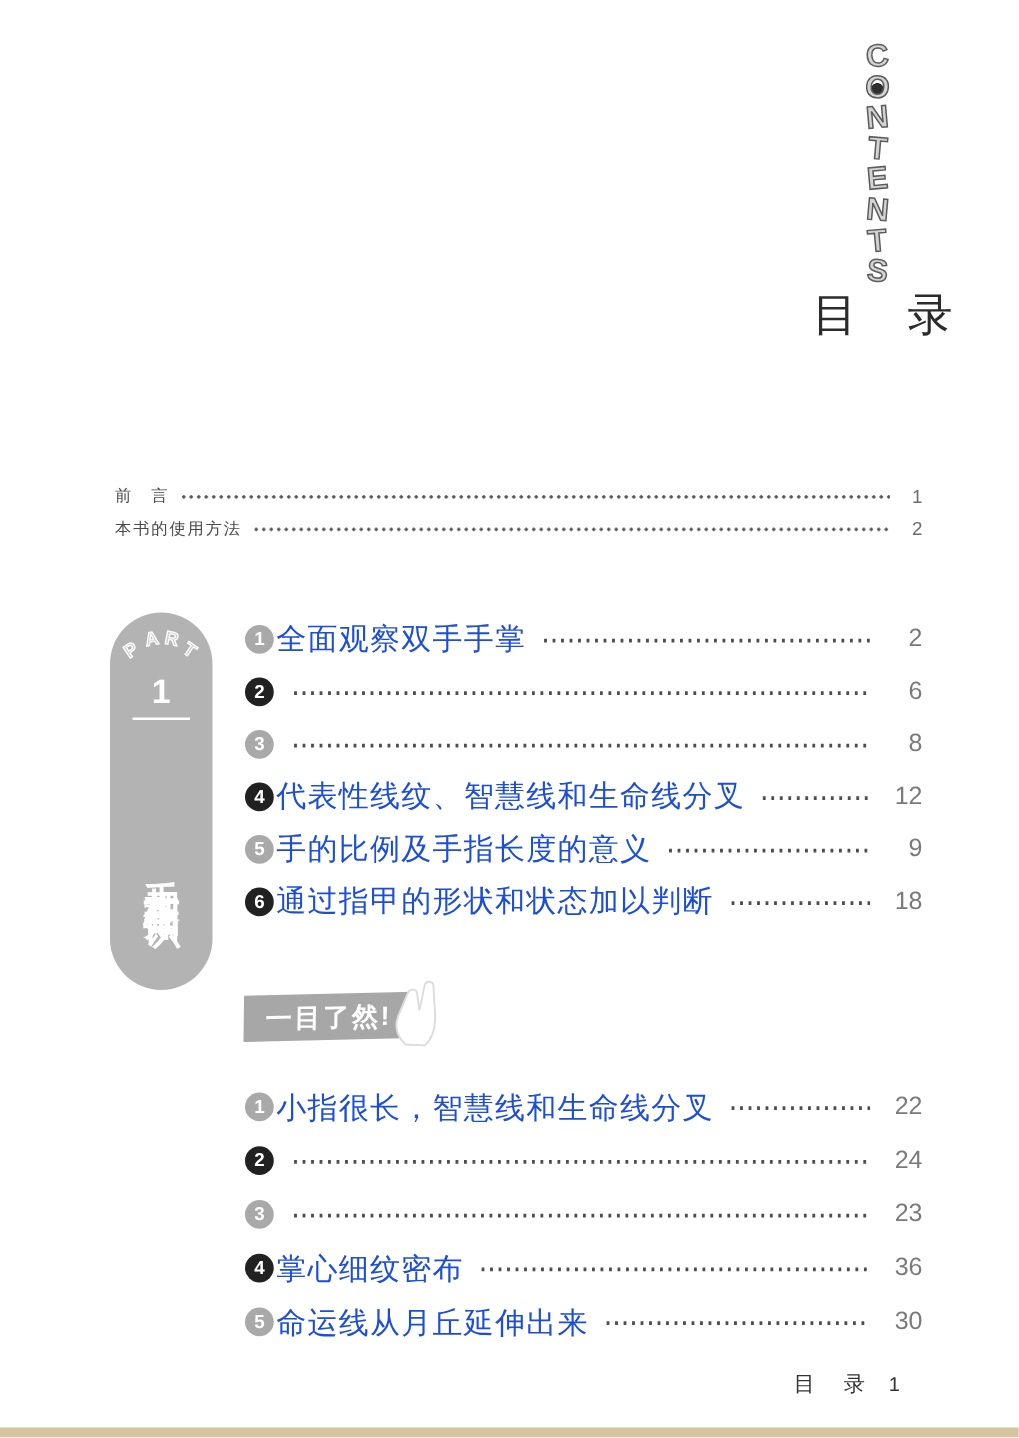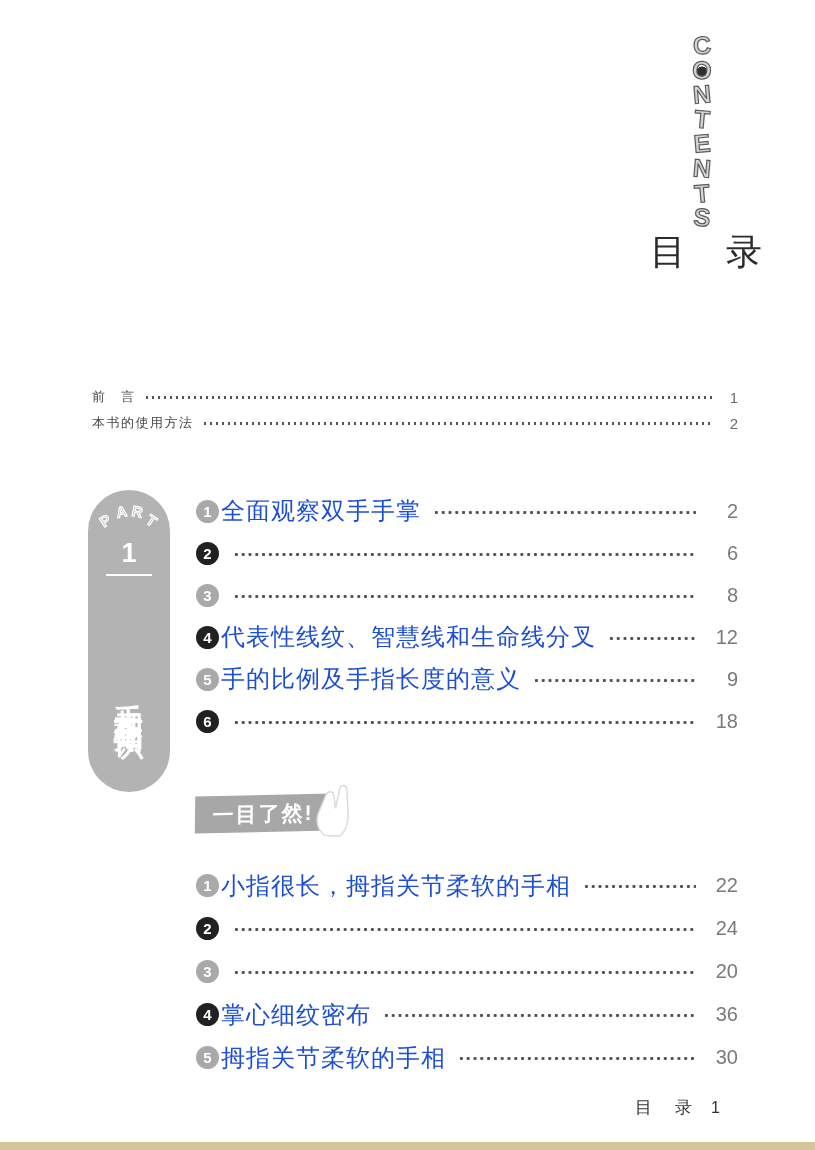--- a/index.html
+++ b/index.html
@@ -147,58 +147,59 @@
     <span class="row-page">12</span>
   </div>
   <div class="row">
     <span class="num-circle">5</span>
     <span class="row-title">手的比例及手指长度的意义</span>
     <span class="leader"></span>
     <span class="row-page">9</span>
   </div>
   <div class="row">
     <span class="num-circle">6</span>
+    <span class="row-title">通过指甲的形状和状态加以判断</span>
     <span class="leader"></span>
     <span class="row-page">18</span>
   </div>
 </div>
 
 <div class="banner">
   <span class="banner-label">一目了然!</span>
   <svg class="banner-hand" viewBox="0 0 52 58">
     <path d="M16 54 C9 48 6 39 10 30 L17 13 C18.5 9 24 9.5 24.5 13.5 L26.5 27 L30.5 7 C31.5 3 37 3.5 37.5 7.5 L39 29 C40 42 37 50 31 55 Z" fill="#ffffff" stroke="#dcdcdc" stroke-width="1.5"></path>
   </svg>
 </div>
 
 <div class="toc s2">
   <div class="row">
     <span class="num-circle">1</span>
-    <span class="row-title">小指很长，拇指关节柔软的手相</span>
+    <span class="row-title">小指很长，智慧线和生命线分叉</span>
     <span class="leader"></span>
     <span class="row-page">22</span>
   </div>
   <div class="row">
     <span class="num-circle">2</span>
     <span class="leader"></span>
     <span class="row-page">24</span>
   </div>
   <div class="row">
     <span class="num-circle">3</span>
     <span class="leader"></span>
-    <span class="row-page">20</span>
+    <span class="row-page">23</span>
   </div>
   <div class="row">
     <span class="num-circle">4</span>
     <span class="row-title">掌心细纹密布</span>
     <span class="leader"></span>
     <span class="row-page">36</span>
   </div>
   <div class="row">
     <span class="num-circle">5</span>
-    <span class="row-title">拇指关节柔软的手相</span>
+    <span class="row-title">命运线从月丘延伸出来</span>
     <span class="leader"></span>
     <span class="row-page">30</span>
   </div>
 </div>
 
 <div class="footer">
   <span class="footer-label">目　录</span>
   <span class="footer-page">1</span>
 </div>
 

